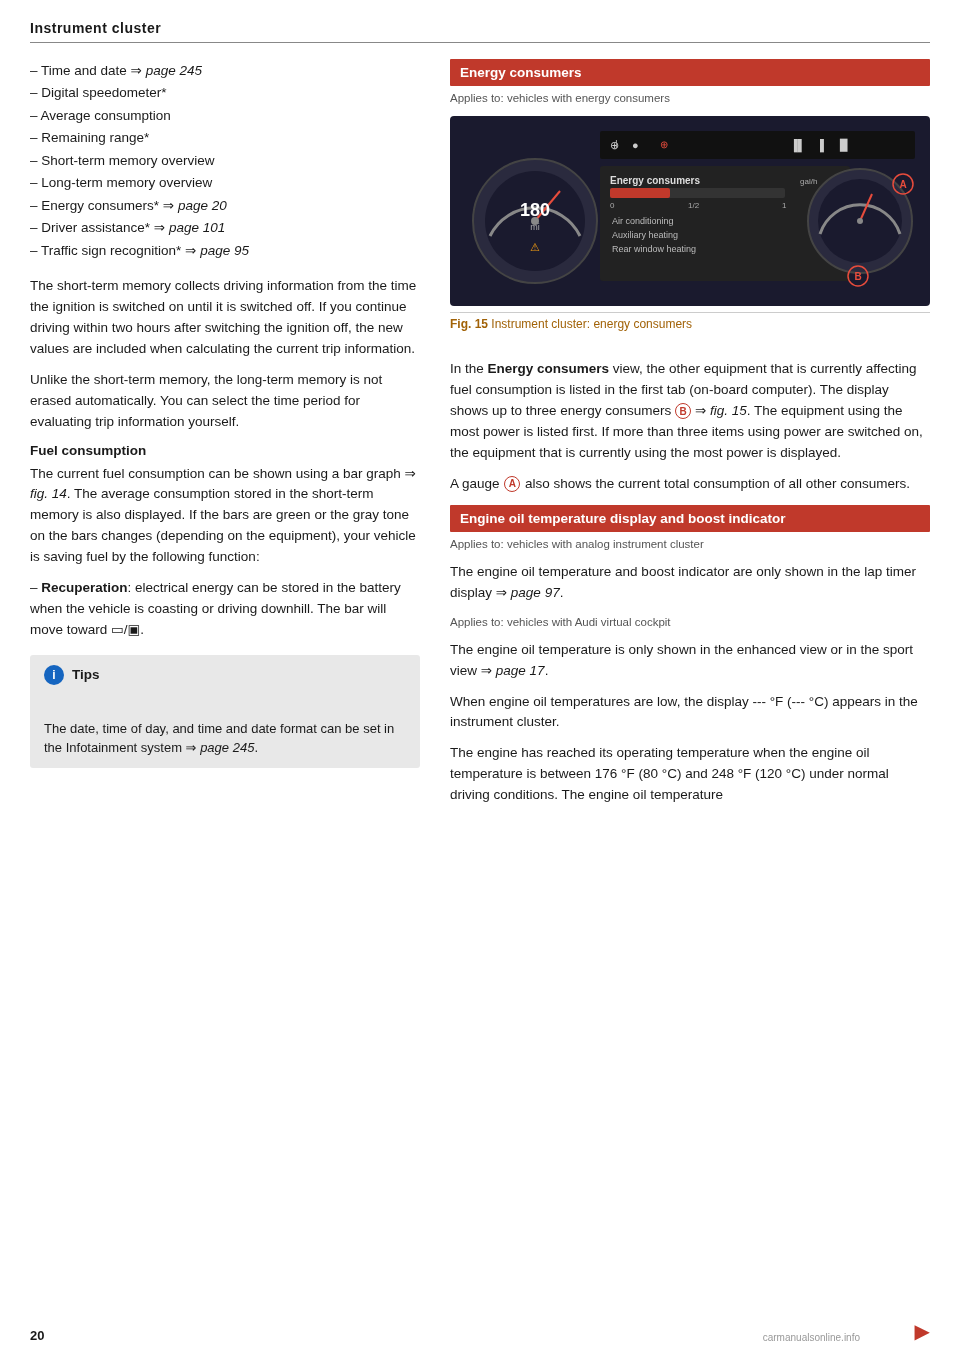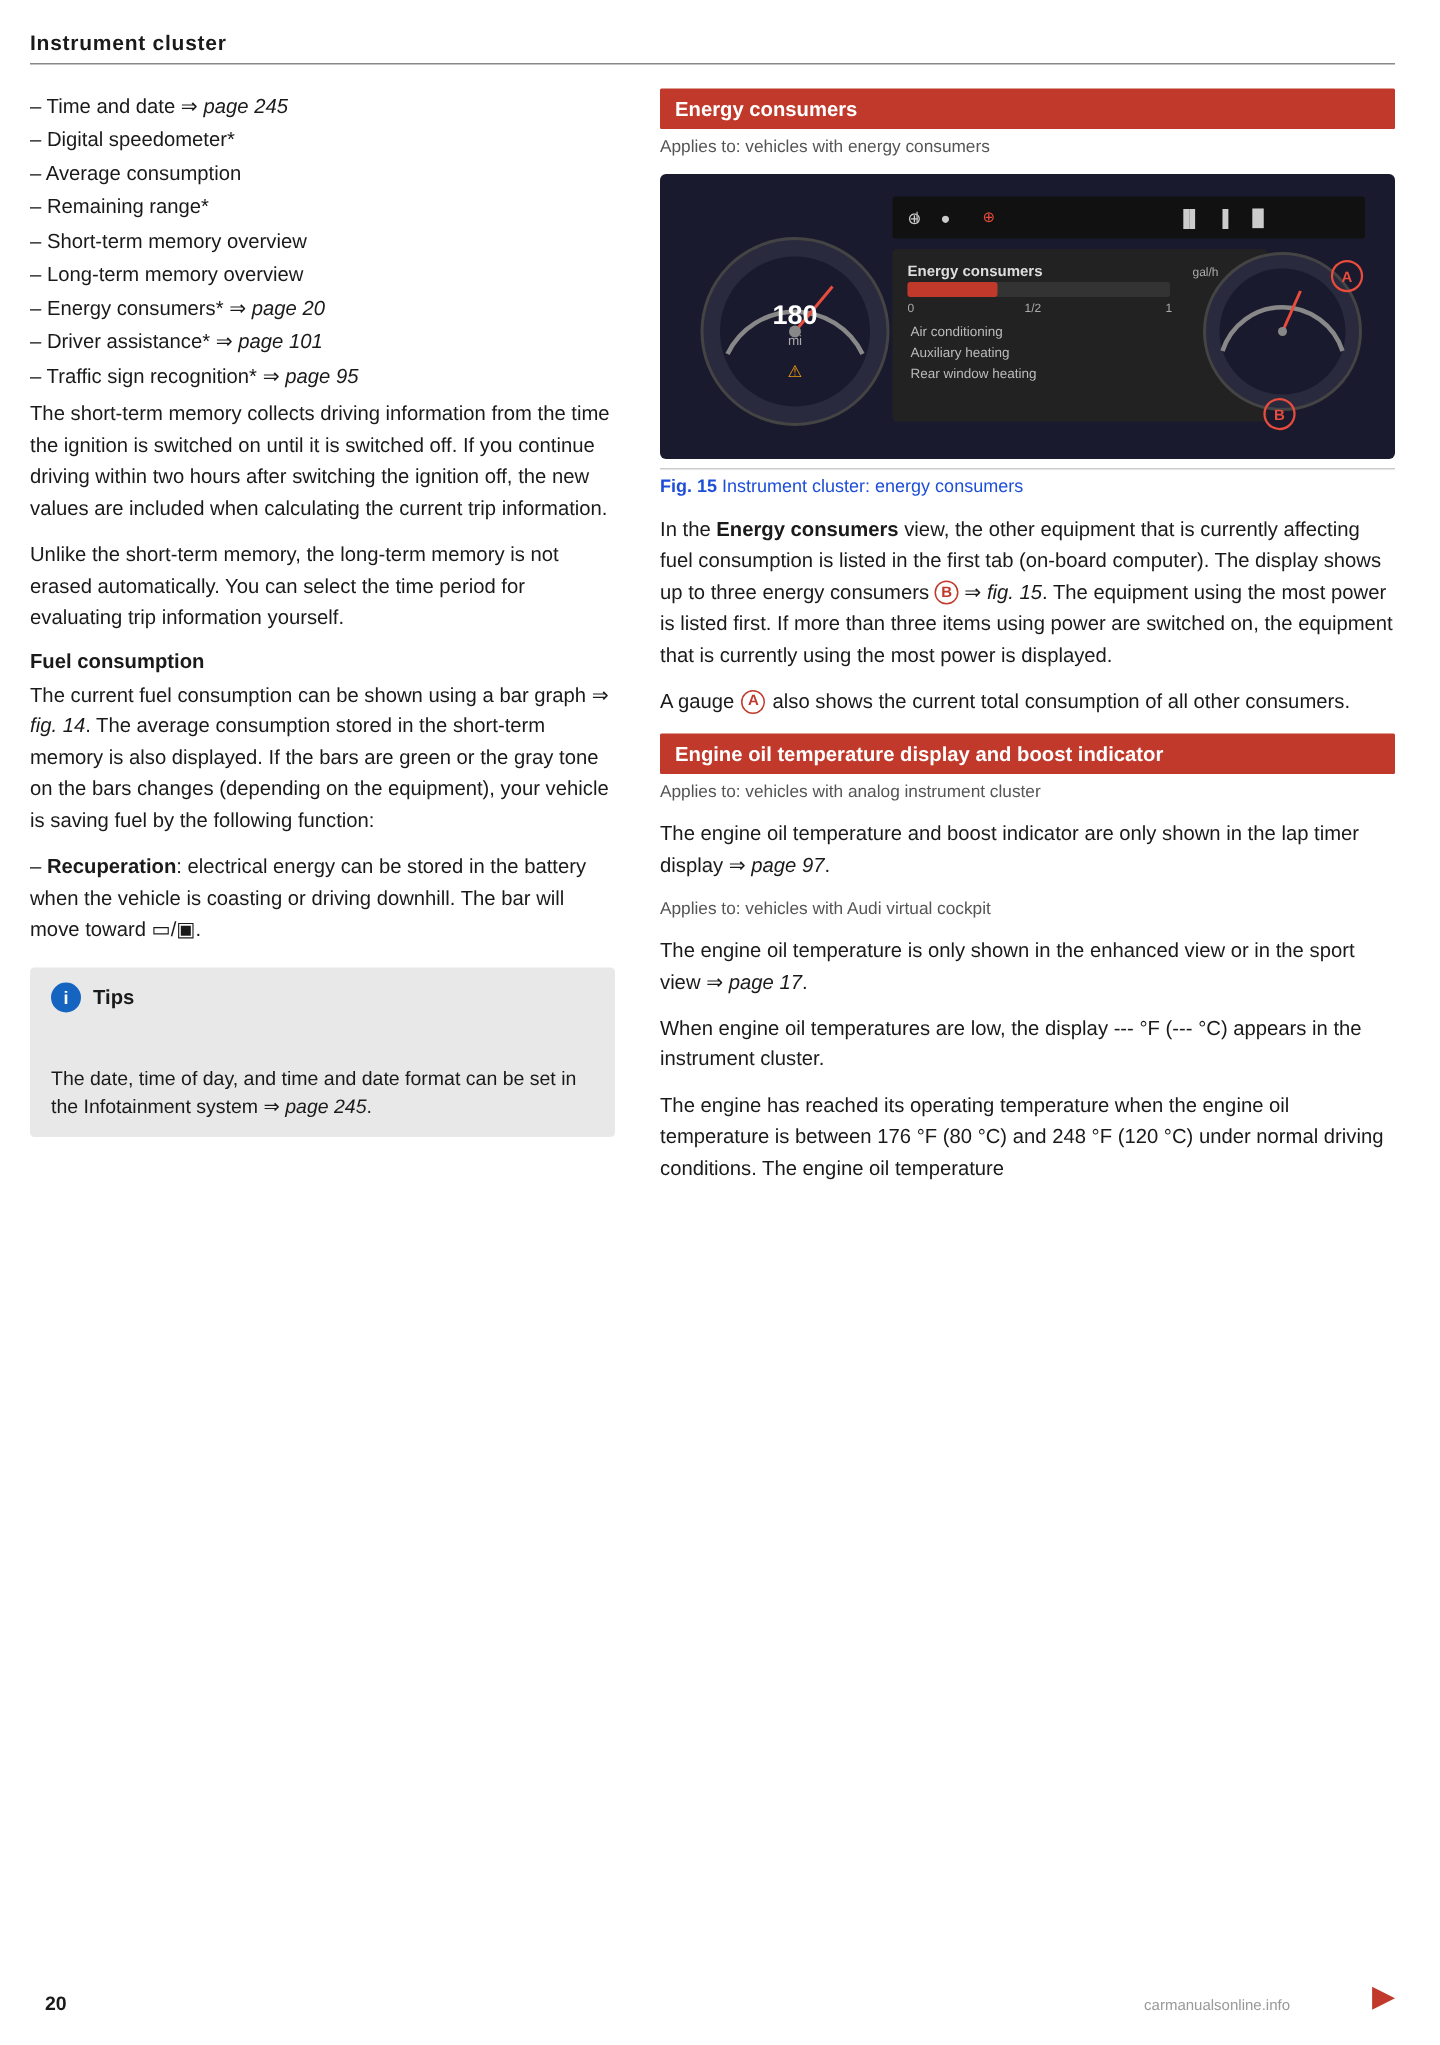--- a/index.html
+++ b/index.html
@@ -6,21 +6,21 @@
     body {
       font-family: Arial, sans-serif;
       font-size: 13.5px;
       color: #1a1a1a;
       background: #fff;
       width: 960px;
       min-height: 1363px;
     }
     .page-container {
       width: 960px;
-      padding: 20px 30px 30px 20px;
+      padding: 20px 30px 30px 30px;
     }
     .page-header {
       border-bottom: 1.5px solid #888;
       padding-bottom: 6px;
       margin-bottom: 16px;
     }
     .page-header-title {
       font-size: 14px;
       font-weight: bold;
       letter-spacing: 0.5px;
@@ -31,21 +31,21 @@
     }
     .left-col {
       flex: 0 0 390px;
       max-width: 390px;
     }
     .right-col {
       flex: 1;
     }
     .bullet-list {
       list-style: none;
-      margin-bottom: 4px;
+      margin-bottom: 14px;
     }
     .bullet-list li {
       padding: 1.5px 0;
       font-size: 13.5px;
       line-height: 1.45;
     }
     .bullet-list li::before {
       content: "– ";
     }
     .italic { font-style: italic; }
@@ -122,22 +122,22 @@
       position: relative;
       height: 190px;
     }
     
     .cluster-svg-container {
       width: 100%;
       height: 190px;
     }
     .fig-caption {
       font-size: 12px;
-      color: #1d4ed8;
-      margin-bottom: 12px;
+      color: #a16207;
+      margin-bottom: 28px;
       border-top: 1px solid #ccc;
       padding-top: 4px;
     }
     .fig-caption span {
       font-weight: bold;
     }
     .page-number-bottom {
       position: absolute;
       bottom: 20px;
       left: 30px;

